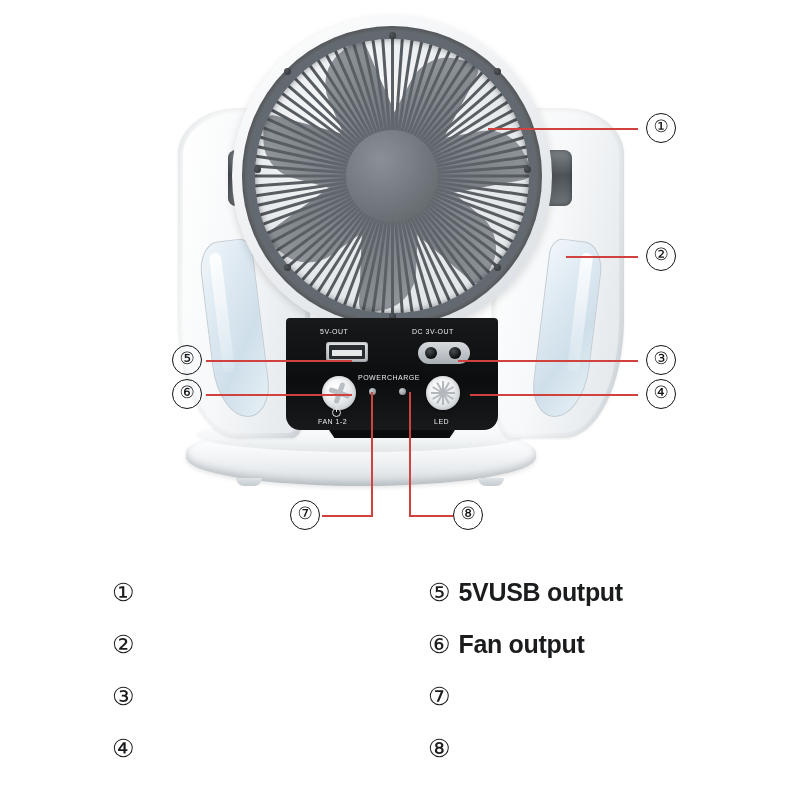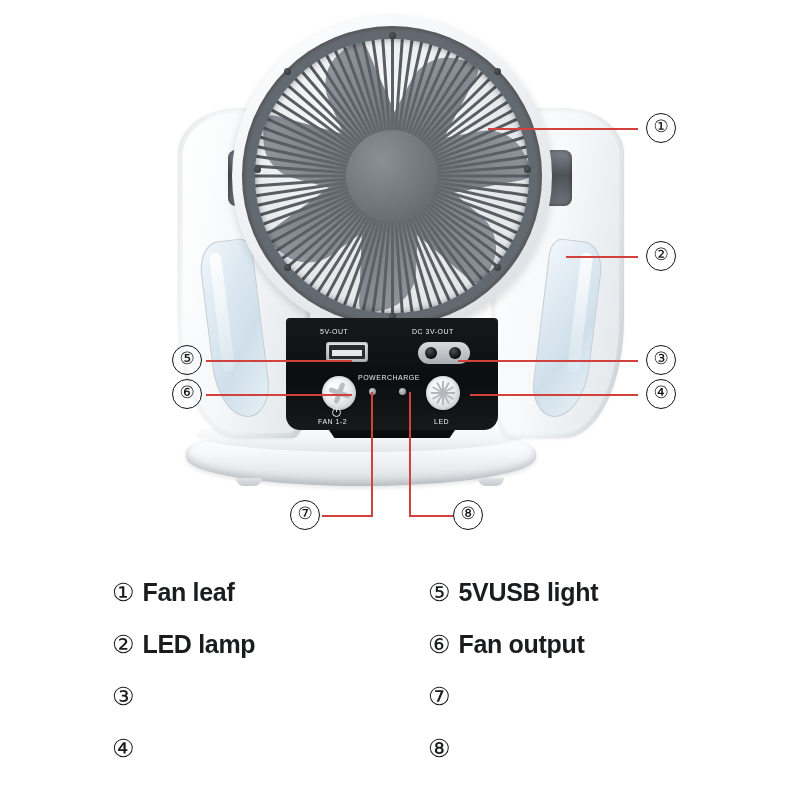--- a/index.html
+++ b/index.html
@@ -538,38 +538,36 @@
     <div class="callout" style="left:172px; top:345px;">⑤</div>
     <div class="callout" style="left:172px; top:379px;">⑥</div>
     <div class="callout" style="left:290px; top:500px;">⑦</div>
     <div class="callout" style="left:453px; top:500px;">⑧</div>
   </div>
 
   <div id="legend">
     <div class="legend-col c1">
       <div class="legend-item">
         <span class="legend-num">①</span>
-        <span class="legend-text">Fan leaf</span>
       </div>
       <div class="legend-item">
         <span class="legend-num">②</span>
-        <span class="legend-text">LED lamp</span>
       </div>
       <div class="legend-item">
         <span class="legend-num">③</span>
       </div>
       <div class="legend-item">
         <span class="legend-num">④</span>
       </div>
     </div>
 
     <div class="legend-col c2">
       <div class="legend-item">
         <span class="legend-num">⑤</span>
-        <span class="legend-text">5VUSB light</span>
+        <span class="legend-text">5VUSB output</span>
       </div>
       <div class="legend-item">
         <span class="legend-num">⑥</span>
         <span class="legend-text">Fan output</span>
       </div>
       <div class="legend-item">
         <span class="legend-num">⑦</span>
       </div>
       <div class="legend-item">
         <span class="legend-num">⑧</span>

